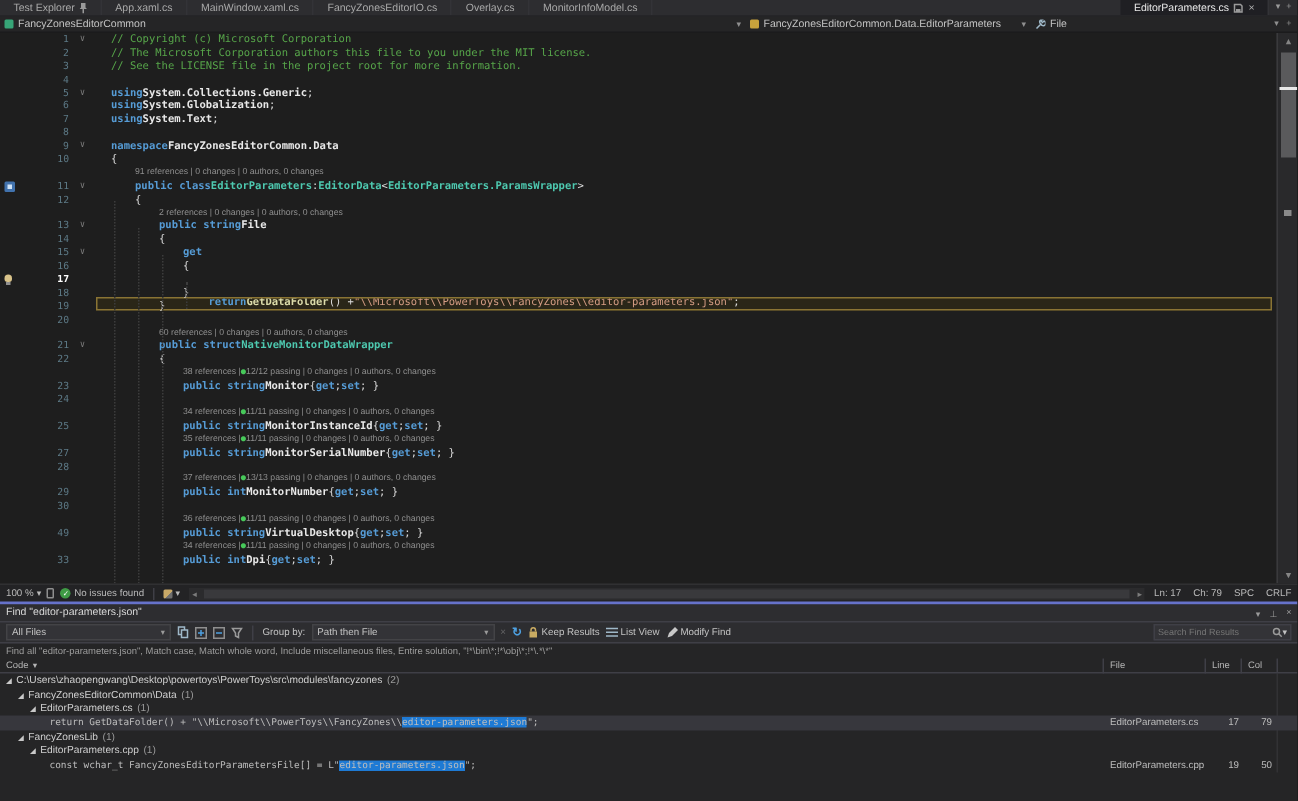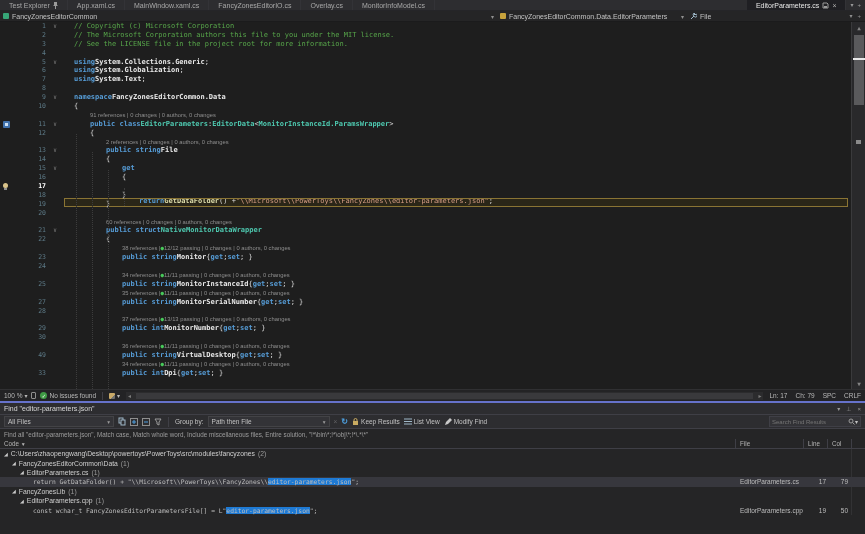--- a/index.html
+++ b/index.html
@@ -269,21 +269,21 @@
           </span>
           <span class="c-num">11</span>
           <span class="c-fold">∨</span>
           <span class="c-body" style="padding-left: 26px;">
             <span class="tk-kw">public class</span>
             <span class="tk-pl"> </span>
             <span class="tk-ty">EditorParameters</span>
             <span class="tk-pl"> : </span>
             <span class="tk-ty">EditorData</span>
             <span class="tk-pl">&lt;</span>
-            <span class="tk-ty">MonitorInstanceId.ParamsWrapper</span>
+            <span class="tk-ty">EditorParameters.ParamsWrapper</span>
             <span class="tk-pl">&gt;</span>
           </span>
         </div>
         <div class="crow">
           <span class="c-margin"></span>
           <span class="c-num">12</span>
           <span class="c-fold"></span>
           <span class="c-body" style="padding-left: 26px;">
             <span class="tk-pl">{</span>
           </span>

